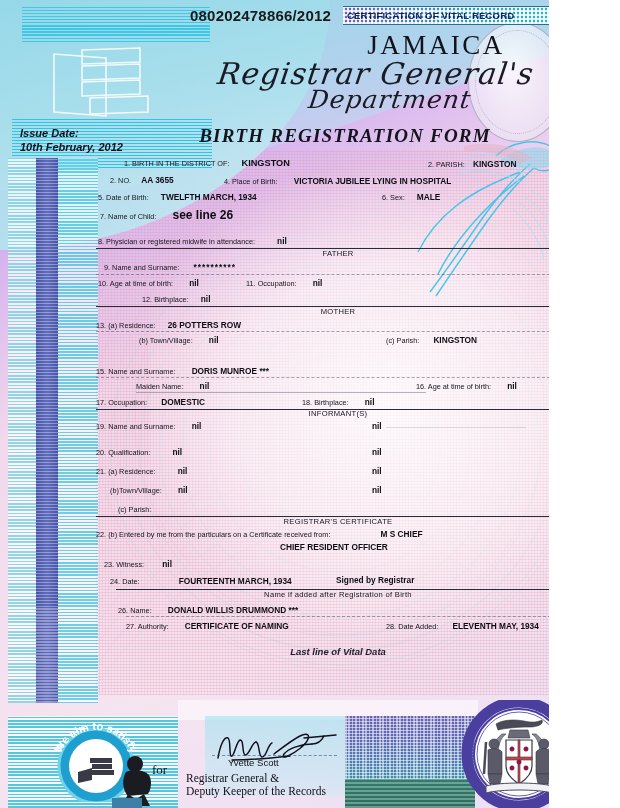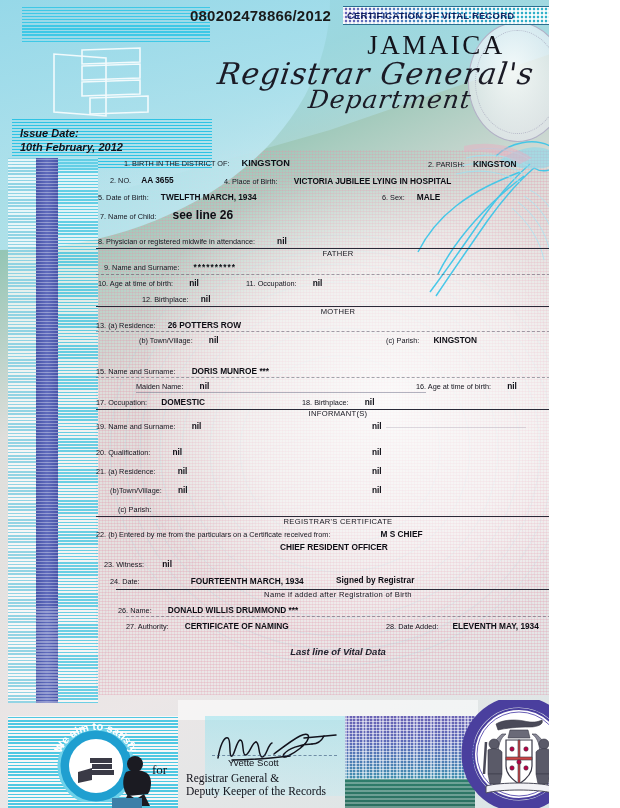--- a/index.html
+++ b/index.html
@@ -2,21 +2,21 @@
 <html><head>
 <meta charset="utf-8">
 <style>
   html,body{margin:0;padding:0;background:#fff;}
   body{font-family:"Liberation Sans",sans-serif;}
 
   #cert{
     position:relative;
     width:549px;height:808px;
     overflow:hidden;
-    background:#15803d;
+    background:#d946ef;
     box-sizing:border-box;
   }
 
   
   .bg-paper{
     position:absolute;left:0;top:0;width:620px;height:808px;
     background:
       linear-gradient(155deg, rgba(180,225,238,.95) 0%, rgba(198,232,242,.6) 18%, rgba(244,232,236,.9) 40%, rgba(247,236,240,.95) 70%, rgba(236,240,248,.9) 100%);
   }
   .bg-pinkfield{
@@ -279,20 +279,21 @@
   <div id="cert-banner">
     <div class="maskdots"></div>
     <span class="btxt">CERTIFICATION OF VITAL RECORD</span>
   </div>
 
   <div id="jamaica">JAMAICA</div>
   <div id="rgd">
     <span class="l1">Registrar General's</span>
     <span class="l2">Department</span>
   </div>
+  <div id="brf">BIRTH REGISTRATION FORM</div>
 
   <div id="issue">
     <div>Issue Date:</div>
     <div>10th February, 2012</div>
   </div>
 
   <svg id="bird" viewBox="0 0 200 190">
     <g fill="none" stroke="#3fc6e8" stroke-width="1.5">
       <path d="M96,36 C110,22 134,18 150,26 C160,31 162,40 156,46 C150,52 140,52 134,48"></path>
       <path d="M156,30 L176,24 L158,36"></path>
@@ -477,21 +478,21 @@
       <span class="val sm">CHIEF RESIDENT OFFICER</span>
     </div>
 
     <div class="row" style="left:8px;top:404px;">
       <span class="lbl">23. Witness:</span>
       <span class="val sm" style="margin-left:16px;">nil</span>
     </div>
 
     <div class="row" style="left:14px;top:421px;">
       <span class="lbl">24. Date:</span>
-      <span class="val sm" style="margin-left:20px;padding-left:29px;">FOURTEENTH MARCH, 1934</span>
+      <span class="val sm" style="margin-left:8px;padding-left:29px;">FOURTEENTH MARCH, 1934</span>
     </div>
     <div class="row" style="left:240px;top:420px;">
       <span class="val sm">Signed by Registrar</span>
     </div>
 
     <div class="hr-solid" style="top:434px;left:20px;width:464px;"></div>
     <div class="sect" style="top:435px;">Name if added after Registration of Birth</div>
 
     <div class="row" style="left:22px;top:450px;">
       <span class="lbl">26. Name:</span>

